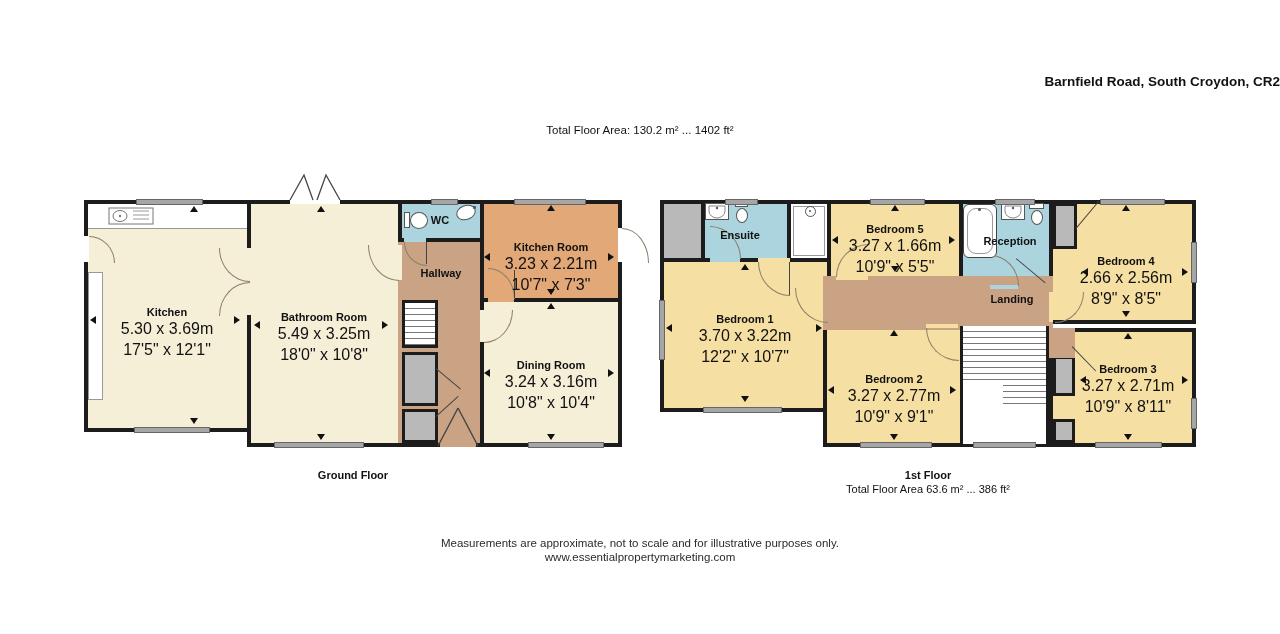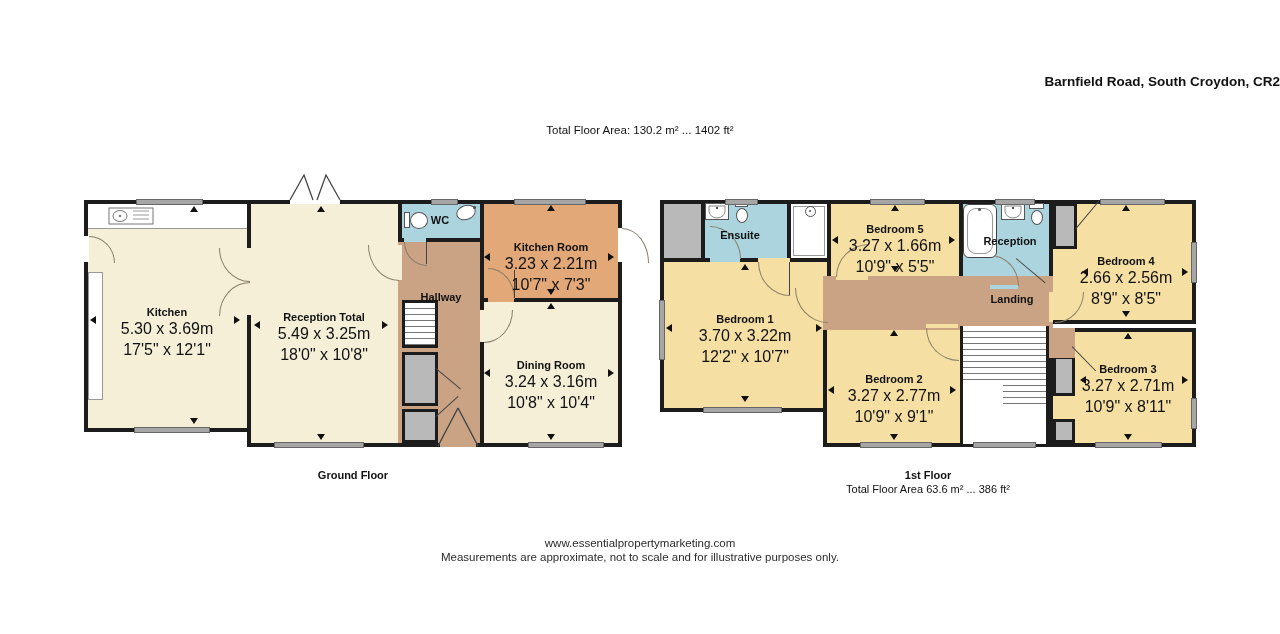--- a/index.html
+++ b/index.html
@@ -136,25 +136,25 @@
   <div class="arr r" style="left:524px;top:169px;"></div>
   <div class="arr u" style="left:463px;top:103px;"></div>
   <div class="arr d" style="left:463px;top:234px;"></div>
 
   <div class="rlabel" style="left:83px;top:105px;">
     <div class="rn">Kitchen</div>
     <div class="rd">5.30 x 3.69m</div>
     <div class="rd">17'5" x 12'1"</div>
   </div>
   <div class="rlabel" style="left:240px;top:110px;">
-    <div class="rn">Reception Total</div>
+    <div class="rn">Bathroom Room</div>
     <div class="rd">5.49 x 3.25m</div>
     <div class="rd">18'0" x 10'8"</div>
   </div>
-  <div class="rlabel" style="left:357px;top:66px;margin-top:24px;">
+  <div class="rlabel" style="left:357px;top:66px;">
     <div class="rn">Hallway</div>
   </div>
   <div class="rlabel" style="left:356px;top:13px;">
     <div class="rn">WC</div>
   </div>
   <div class="rlabel" style="left:467px;top:40px;">
     <div class="rn">Kitchen Room</div>
     <div class="rd">3.23 x 2.21m</div>
     <div class="rd">10'7" x 7'3"</div>
   </div>
@@ -309,15 +309,15 @@
 
 <div class="caption" style="left:84px;top:468px;width:538px;">
   <div class="cap1">Ground Floor</div>
 </div>
 <div class="caption" style="left:660px;top:468px;width:536px;">
   <div class="cap1">1st Floor</div>
   <div class="cap2">Total Floor Area 63.6 m² ... 386 ft²</div>
 </div>
 
 <div class="footer">
+  <div>Measurements are approximate, not to scale and for illustrative purposes only.</div>
   <div>www.essentialpropertymarketing.com</div>
-  <div>Measurements are approximate, not to scale and for illustrative purposes only.</div>
 </div>
 
 </body></html>

